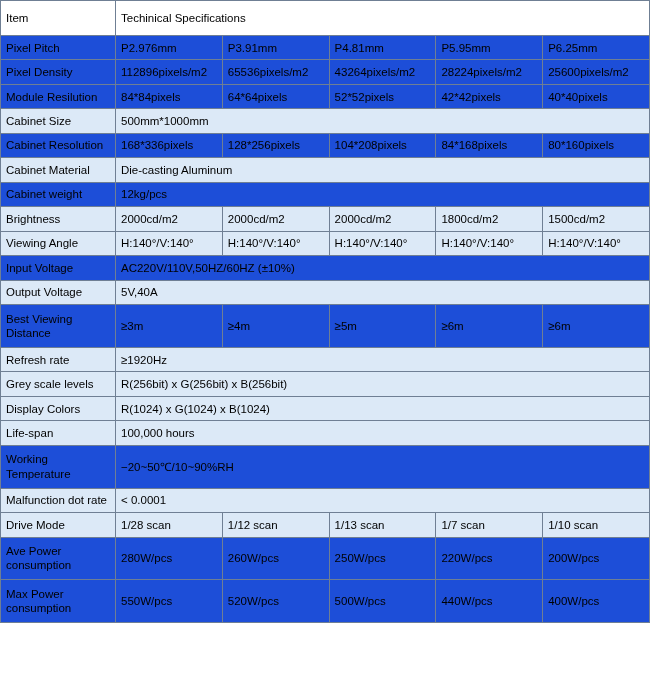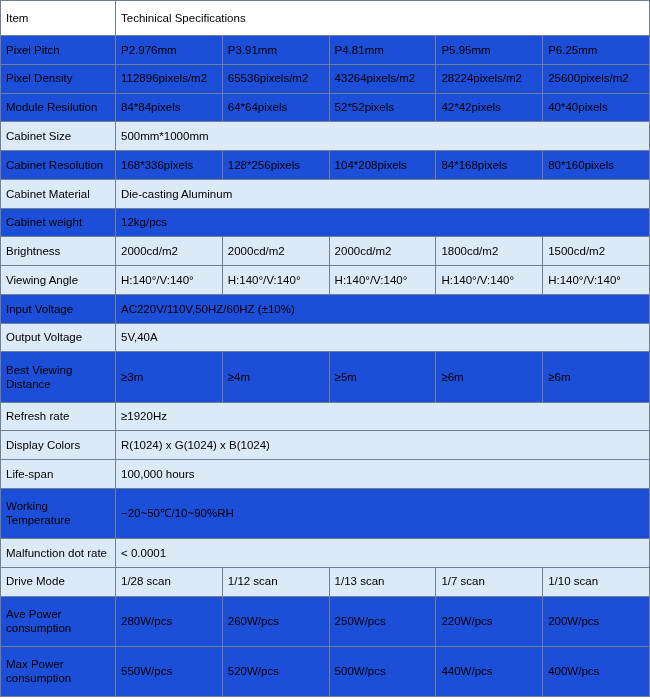--- a/index.html
+++ b/index.html
@@ -11,21 +11,21 @@
     width: 650px;
     height: 699px;
     font-family: "Liberation Sans", sans-serif;
     color: #000000;
     overflow: hidden;
   }
   #spec-table {
     border-collapse: collapse;
     table-layout: fixed;
     width: 650px;
-    height: 697px;
+    height: 623px;
   }
   #spec-table td, #spec-table th {
     border: 1px solid #6f7f94;
     font-size: 11.5px;
     font-weight: normal;
     text-align: left;
     padding: 2px 5px;
     vertical-align: middle;
     line-height: 1.25;
     word-wrap: break-word;
@@ -139,20 +139,24 @@
         <td class="valcell plain">≥4m</td>
         <td class="valcell plain">≥5m</td>
         <td class="valcell plain">≥6m</td>
         <td class="valcell plain">≥6m</td>
       </tr>
       <tr>
         <td class="rowlabel shade">Refresh rate</td>
         <td colspan="5" class="center valcell shade">≥1920Hz</td>
       </tr>
       <tr>
+        <td class="rowlabel shade">Grey scale levels</td>
+        <td colspan="5" class="center valcell shade">R(256bit) x G(256bit) x B(256bit)</td>
+      </tr>
+      <tr>
         <td class="rowlabel shade">Display Colors</td>
         <td colspan="5" class="center valcell shade">R(1024) x G(1024) x B(1024)</td>
       </tr>
       <tr>
         <td class="rowlabel shade">Life-span</td>
         <td colspan="5" class="center valcell shade">100,000 hours</td>
       </tr>
       <tr>
         <td class="rowlabel plain">Working Temperature</td>
         <td colspan="5" class="center valcell plain">−20~50℃/10~90%RH</td>

